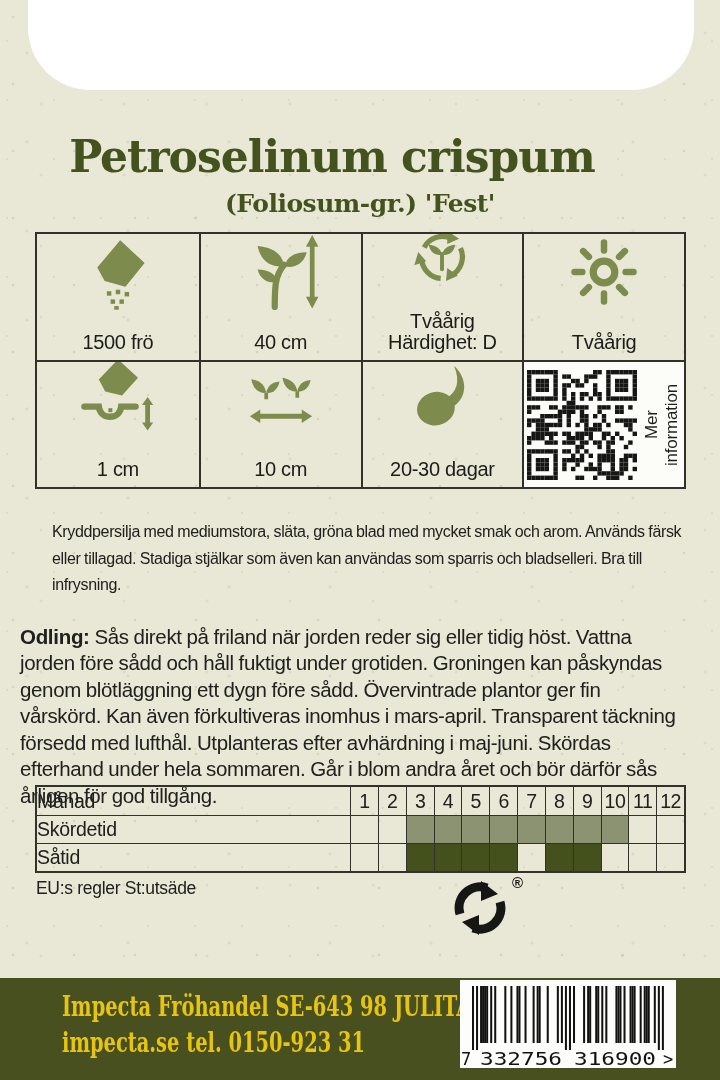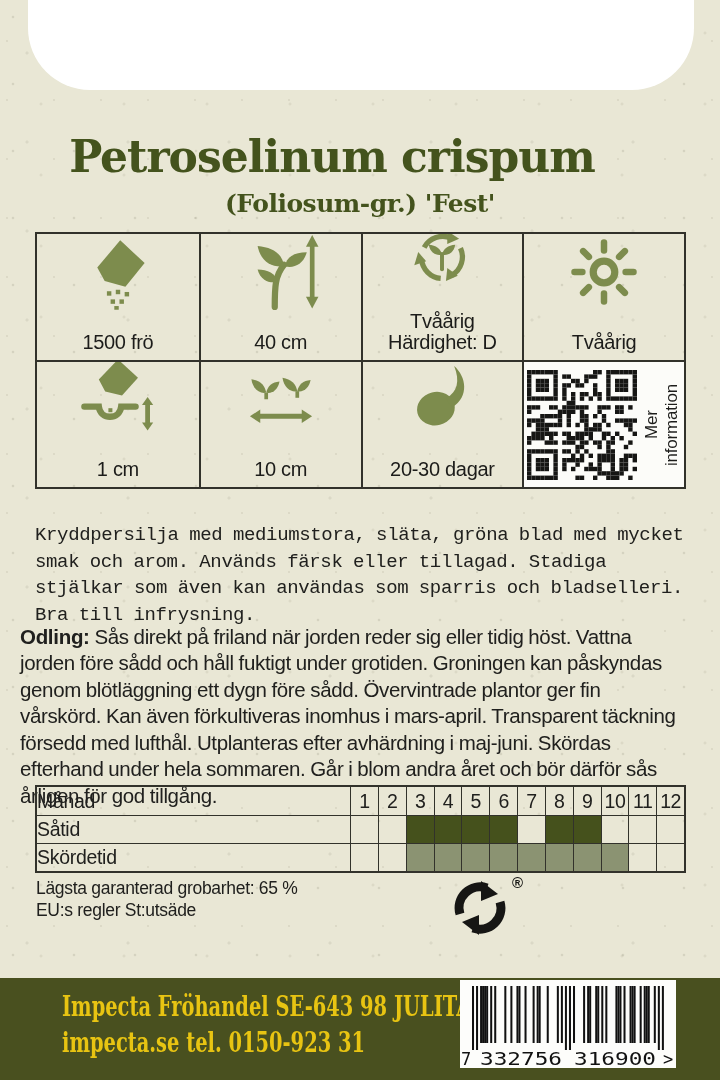--- a/index.html
+++ b/index.html
@@ -30,22 +30,22 @@
   .cell:nth-child(1),.cell:nth-child(5){border-left:none;}
   .icon{flex:1 1 auto;display:flex;align-items:center;justify-content:center;color:var(--green,#7d8c4d);width:100%;}
   .icon svg{display:block;}
   .cell-label{font-size:20px;line-height:21px;text-align:center;margin-bottom:7px;white-space:pre-line;
     letter-spacing:-0.3px;color:#1c1c1a;margin-top:22px;}
   .qr-cell{background:#fcfcf9;flex-direction:row;align-items:center;justify-content:center;gap:5px;padding:4px;}
   .qr-box svg{display:block;color:#161614;}
   .qr-side-label{writing-mode:vertical-rl;transform:rotate(180deg);font-size:17px;color:#1d1d1b;
     letter-spacing:-0.2px;height:112px;text-align:center;}
   
-  .desc{position:absolute;left:35px;top:503px;width:655px;font-size:19px;line-height:26.5px;
-    letter-spacing:-0.35px;word-spacing:-0.5px;font-family:Liberation Mono, monospace;}
+  .desc{position:absolute;left:52px;top:503px;width:655px;font-size:16px;line-height:26.5px;
+    letter-spacing:-0.35px;word-spacing:-0.5px;}
   .culture{position:absolute;left:20px;top:603px;width:658px;font-size:20.5px;line-height:26.5px;
     letter-spacing:-0.35px;word-spacing:-0.5px;}
   .culture b{letter-spacing:-0.3px;}
   
   .calendar{position:absolute;left:35px;top:785px;width:651px;border:2px solid #32322b;box-sizing:border-box;}
   .cal-row{display:grid;grid-template-columns:313px repeat(12,1fr);height:27px;border-top:1.6px solid #32322b;}
   .cal-row:first-child{border-top:none;height:28px;}
   .cal-cell{border-left:1.6px solid #32322b;display:flex;align-items:center;justify-content:center;
     font-size:19.5px;letter-spacing:-0.5px;box-sizing:border-box;}
   .cal-label{display:flex;align-items:center;font-size:19.5px;letter-spacing:-0.3px;}
@@ -515,53 +515,52 @@
         <div class="cal-cell">5</div>
         <div class="cal-cell">6</div>
         <div class="cal-cell">7</div>
         <div class="cal-cell">8</div>
         <div class="cal-cell">9</div>
         <div class="cal-cell">10</div>
         <div class="cal-cell">11</div>
         <div class="cal-cell">12</div>
       </div>
       <div class="cal-row">
+        <div class="cal-label">Skördetid</div>
+        <div class="cal-cell"></div>
+        <div class="cal-cell"></div>
+        <div class="cal-cell" style="background:#8b9372"></div>
+        <div class="cal-cell" style="background:#8b9372"></div>
+        <div class="cal-cell" style="background:#8b9372"></div>
+        <div class="cal-cell" style="background:#8b9372"></div>
+        <div class="cal-cell" style="background:#8b9372"></div>
+        <div class="cal-cell" style="background:#8b9372"></div>
+        <div class="cal-cell" style="background:#8b9372"></div>
+        <div class="cal-cell" style="background:#8b9372"></div>
+        <div class="cal-cell"></div>
+        <div class="cal-cell"></div>
+      </div>
+      <div class="cal-row">
         <div class="cal-label">Såtid</div>
         <div class="cal-cell"></div>
         <div class="cal-cell"></div>
         <div class="cal-cell" style="background:#45511c"></div>
         <div class="cal-cell" style="background:#45511c"></div>
         <div class="cal-cell" style="background:#45511c"></div>
         <div class="cal-cell" style="background:#45511c"></div>
         <div class="cal-cell"></div>
         <div class="cal-cell" style="background:#45511c"></div>
         <div class="cal-cell" style="background:#45511c"></div>
         <div class="cal-cell"></div>
         <div class="cal-cell"></div>
         <div class="cal-cell"></div>
       </div>
-      <div class="cal-row">
-        <div class="cal-label">Skördetid</div>
-        <div class="cal-cell"></div>
-        <div class="cal-cell"></div>
-        <div class="cal-cell" style="background:#8b9372"></div>
-        <div class="cal-cell" style="background:#8b9372"></div>
-        <div class="cal-cell" style="background:#8b9372"></div>
-        <div class="cal-cell" style="background:#8b9372"></div>
-        <div class="cal-cell" style="background:#8b9372"></div>
-        <div class="cal-cell" style="background:#8b9372"></div>
-        <div class="cal-cell" style="background:#8b9372"></div>
-        <div class="cal-cell" style="background:#8b9372"></div>
-        <div class="cal-cell"></div>
-        <div class="cal-cell"></div>
-      </div>
     </div>
 
   <div class="notes">
-    <div>Lägsta garanterad grobarhet: 65 %</div>
     <div>EU:s regler St:utsäde</div>
   </div>
 
   <div class="green-dot">
     <svg width="54" height="56" viewBox="0 0 54 54">
       <path d="M7,33 A21,21 0 0 1 34,7" stroke="currentColor" stroke-width="9" fill="none"></path>
       <polygon points="45,13 28,0 28,20" fill="currentColor"></polygon>
       <path d="M47,21 A21,21 0 0 1 20,47" stroke="currentColor" stroke-width="9" fill="none"></path>
       <polygon points="9,41 26,54 26,34" fill="currentColor"></polygon>
     </svg>

